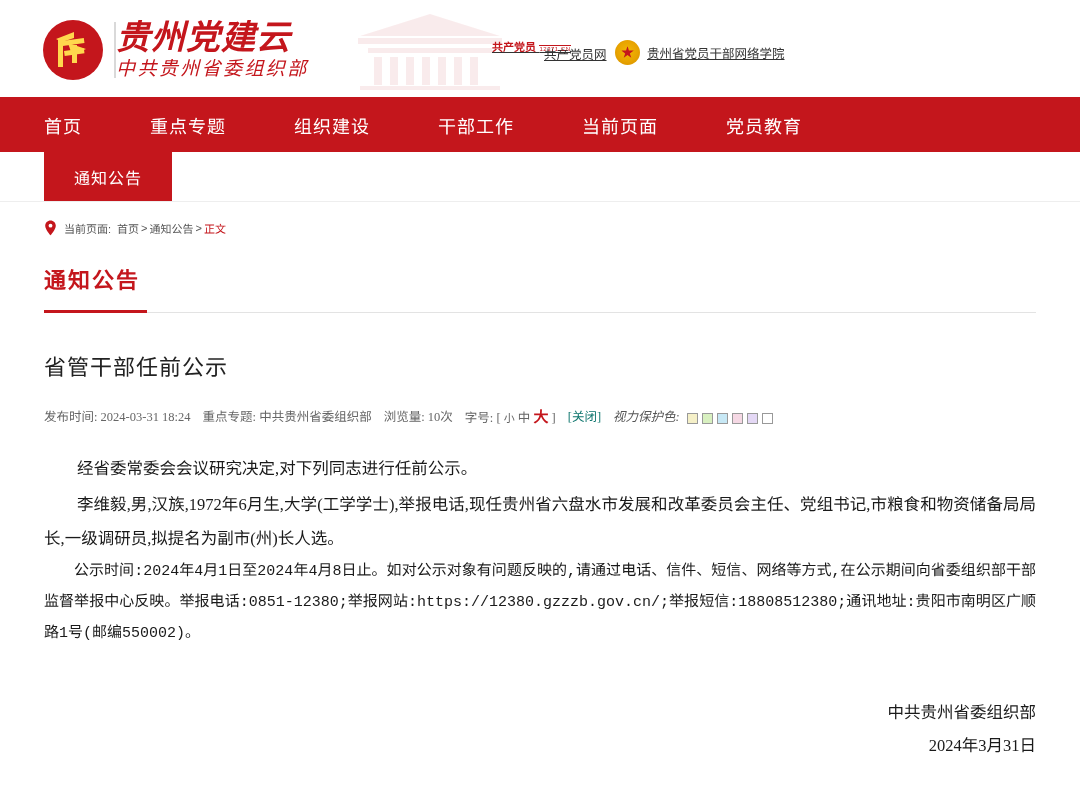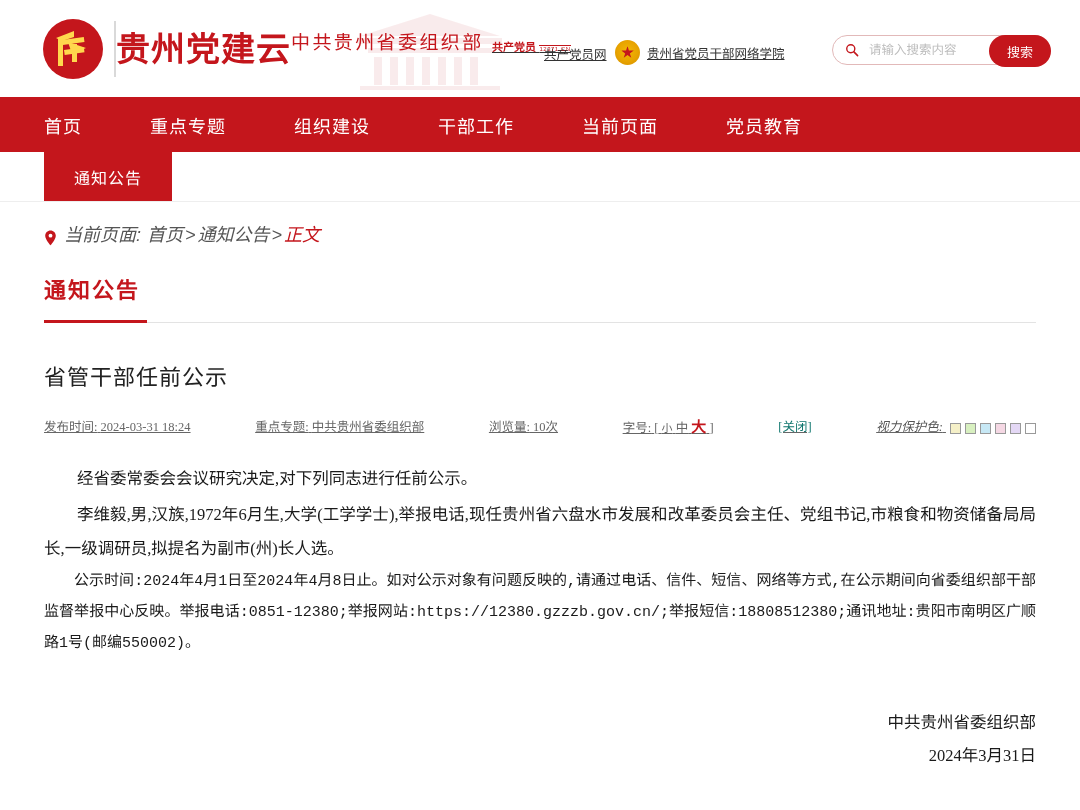--- a/index.html
+++ b/index.html
@@ -29,21 +29,21 @@
     position: absolute;
     left: 42px; top: 18px;
     display: flex; align-items: center;
   }
   .logo-emblem {
     width: 62px; height: 62px;
     position: relative;
     margin-right: 8px;
   }
   .logo-text {
-    display: flex; flex-direction: row; justify-content: space-between;
+    display: flex; flex-direction: column; justify-content: space-between; font-style: italic;
   }
   .logo-title {
     font-size: 34px; font-weight: bold; color: #c4161c;
     letter-spacing: 1px; line-height: 1.12;
     font-family: "Liberation Sans", "DejaVu Sans", sans-serif;
   }
   .logo-sub {
     font-size: 19px; color: #c4161c; letter-spacing: 2.4px;
     line-height: 1.3; margin-top: 1px;
   }
@@ -158,23 +158,23 @@
     color: #fff;
     font-size: 16px;
     padding: 0 30px;
     display: flex; align-items: center;
     cursor: pointer;
     letter-spacing: 1px;
   }
 
   
   .breadcrumb {
-    display: flex; align-items: flex-end;
+    display: flex; align-items: center;
     padding: 18px 0 0 44px;
-    font-size: 18px; color: #555; font-style: italic;
+    font-size: 11px; color: #555;
   }
   .bc-pin { width: 13px; height: 16px; margin-right: 7px; }
   .bc-sep { margin: 0 2px; }
   .bc-cur { color: #c4161c; }
 
   
   .content { padding: 0 44px; }
   .sec-title-wrap {
     margin-top: 26px;
     border-bottom: 1px solid #e3e3e3;
@@ -200,28 +200,27 @@
     text-align: left;
     font-size: 22px;
     color: #222;
     margin-top: 36px;
     letter-spacing: 1px;
     font-family: "Liberation Serif", "DejaVu Serif", serif;
   }
 
   .meta-row {
     display: flex;
-    justify-content: space-between;
+    justify-content: flex-start;
     align-items: center;
     gap: 12px;
     margin-top: 24px;
     font-size: 12.5px;
     color: #666;
     font-family: "Liberation Serif", "DejaVu Serif", serif;
-    text-decoration: underline;
   }
   .meta-row .seg { white-space: nowrap; }
   .fs-small { font-size: 11px; color:#666; cursor:pointer; }
   .fs-mid   { font-size: 12.5px; color:#666; cursor:pointer; }
   .fs-big   { font-size: 15px; color:#c4161c; font-weight:bold; cursor:pointer; }
   .close-link { color:#0f766e; cursor:pointer; }
   .eye-label { font-style: italic; color:#555; }
   .swatches { display:inline-flex; gap:4px; margin-left:4px; vertical-align:middle;}
   .sw { width: 11px; height: 11px; border: 1px solid #999; display:inline-block; cursor:pointer;}
 
@@ -297,30 +296,20 @@
         <span class="en">12371.CN</span>
       </span>
       <span>共产党员网</span>
     </a>
 
     <a class="hdr-link" id="link-wlxy" href="#">
       <span class="wlxy-badge"></span>
       <span>贵州省党员干部网络学院</span>
     </a>
 
-    <div class="search-box">
-      <span class="search-icon-c">
-        <svg viewBox="0 0 16 16" width="14" height="14">
-          <circle cx="6.6" cy="6.6" r="4.6" fill="none" stroke="#c4161c" stroke-width="1.6"></circle>
-          <line x1="10.2" y1="10.2" x2="14.4" y2="14.4" stroke="#c4161c" stroke-width="1.8" stroke-linecap="round"></line>
-        </svg>
-      </span>
-      <input class="search-input" type="text" placeholder="请输入搜索内容" style="">
-      <button class="search-btn">搜索</button>
-    </div>
   </div>
 
   <div class="nav">
     <div class="nav-item">首页</div>
     <div class="nav-item">重点专题</div>
     <div class="nav-item">组织建设</div>
     <div class="nav-item">干部工作</div>
     <div class="nav-item">当前页面</div>
     <div class="nav-item">党员教育</div>
   </div>

